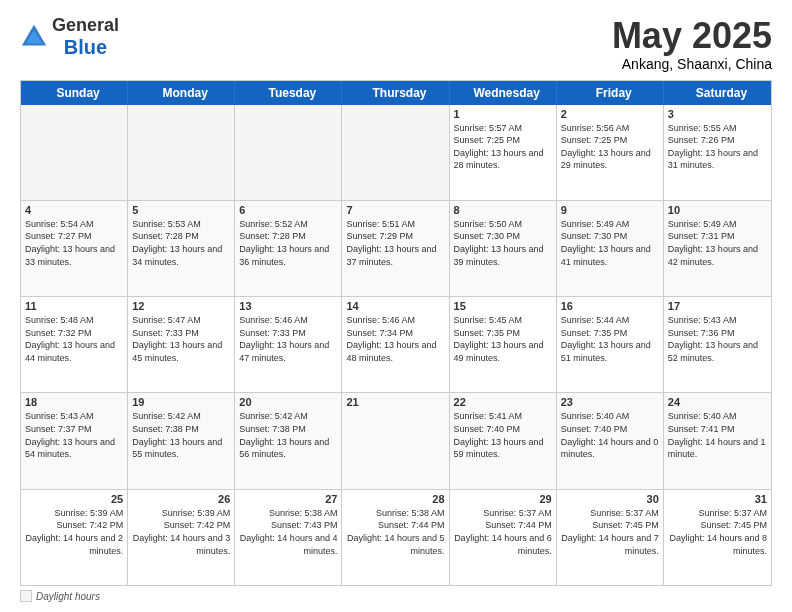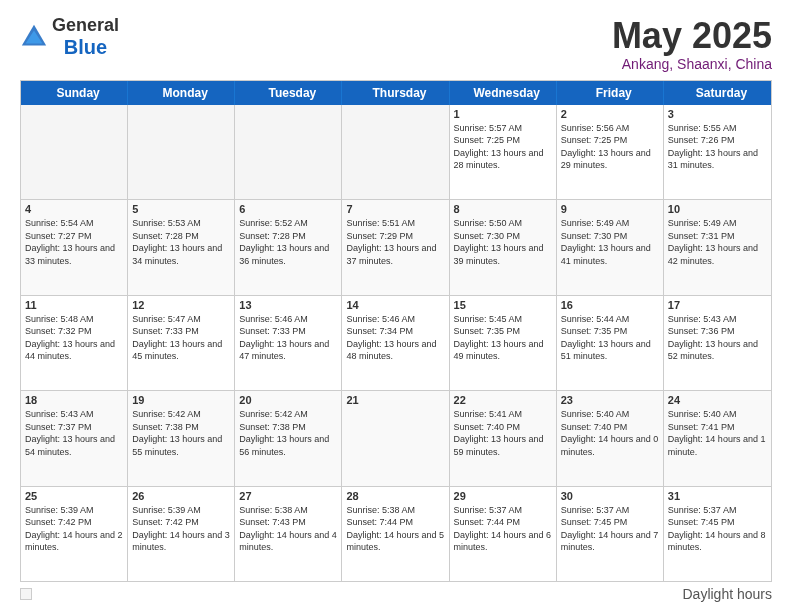--- a/index.html
+++ b/index.html
@@ -53,21 +53,21 @@
       text-align: right;
     }
     .month-title {
       font-size: 36px;
       font-weight: bold;
       color: #333;
       line-height: 1.1;
     }
     .subtitle {
       font-size: 14px;
-      color: #701a75;
+      color: #000000;
     }
     .calendar {
       flex: 1;
       display: flex;
       flex-direction: column;
       border: 1px solid #ccc;
     }
     .day-headers {
       display: grid;
       grid-template-columns: repeat(7, 1fr);
@@ -87,21 +87,21 @@
       flex: 1;
       display: flex;
       flex-direction: column;
     }
     .week-row {
       display: grid;
       grid-template-columns: repeat(7, 1fr);
       flex: 1;
       border-bottom: 1px solid #ccc;
     }
-    .week-row:last-child { border-bottom: none; }
+    .week-row:last-child { border-bottom: none; text-align: right; }
     .day-cell {
       border-right: 1px solid #ccc;
       padding: 3px 4px;
       font-size: 9.5px;
       color: #333;
       vertical-align: top;
       background: #fff;
     }
     .day-cell:last-child { border-right: none; }
     .day-cell.empty { background: #f5f5f5; }
@@ -112,24 +112,25 @@
       margin-bottom: 2px;
     }
     .day-info {
       font-size: 9px;
       line-height: 1.4;
       color: #333;
     }
     .legend {
       display: flex;
       align-items: center;
-      justify-content: space-between;
+      justify-content: flex-start;
       padding: 4px 0 0 0;
-      font-size: 14px;
+      font-size: 10px;
       color: #555;
+      font-style: italic;
     }
     .legend-box {
       width: 12px;
       height: 12px;
       background: #f5f5f5;
       border: 1px solid #ccc;
       margin-right: 4px;
       display: inline-block;
     }
   </style>

